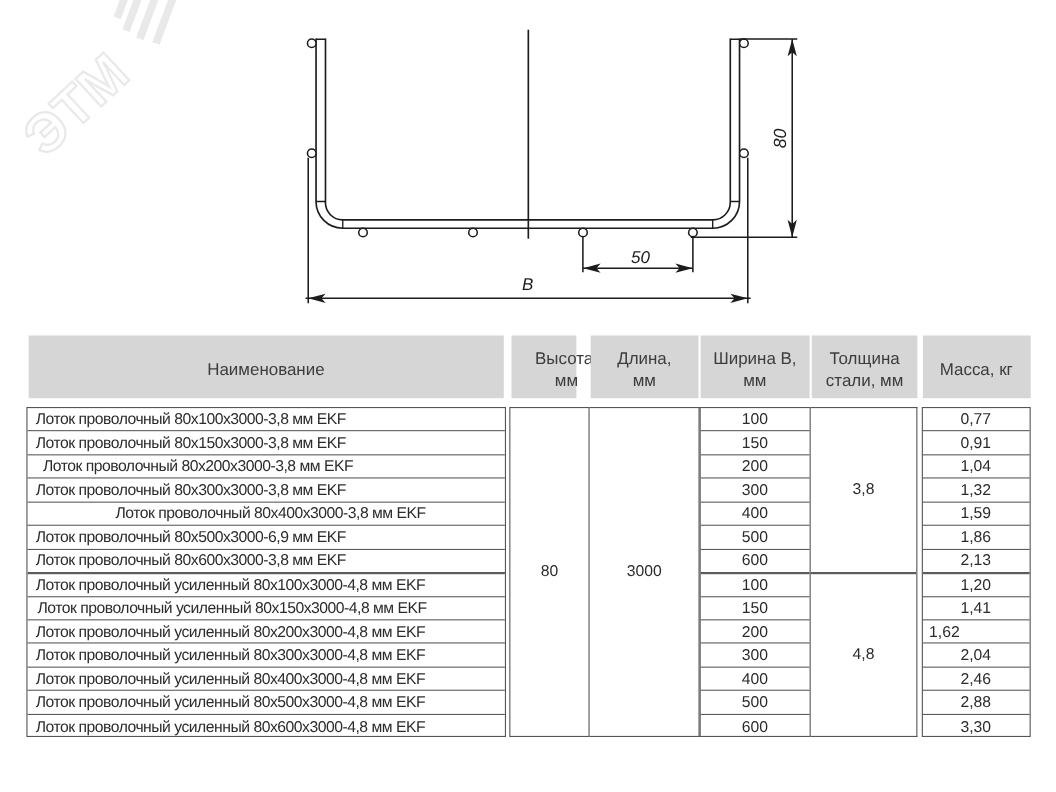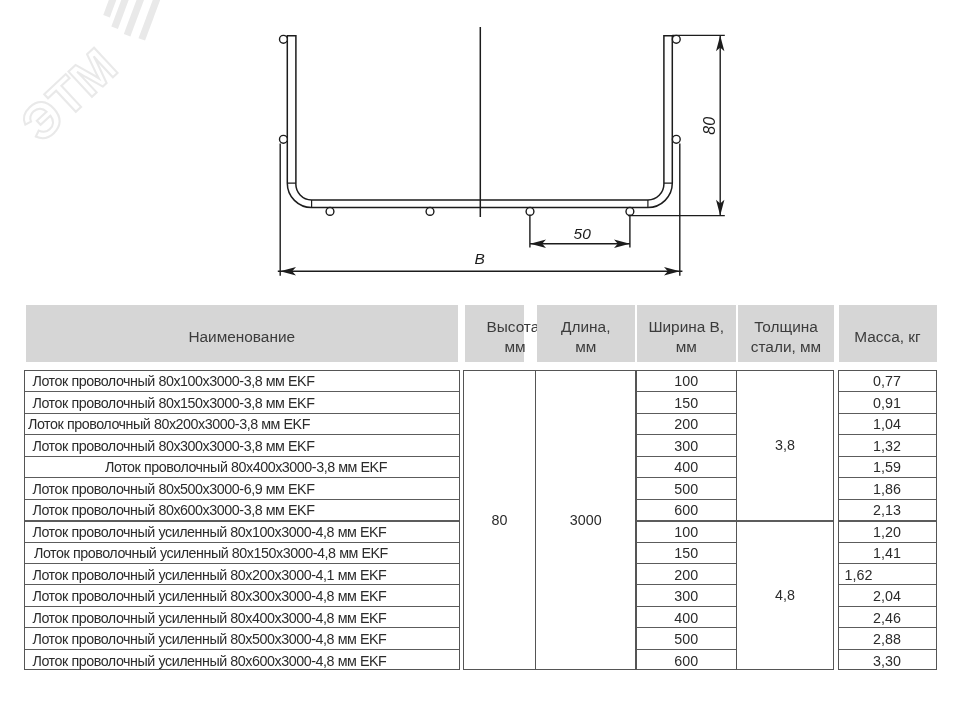--- a/index.html
+++ b/index.html
@@ -147,21 +147,21 @@
 <div style="position:absolute;left:736.5px;top:520.0px;width:96px;height:2px;background:#5c5c5c;"></div>
 
 <div class="dt" style="left:24px;top:371.4px;width:435.5px;height:21.47px;line-height:21.47px;text-align:left;padding-left:8.5px;white-space:nowrap;"><span style="letter-spacing:-0.45px;">Лоток проволочный 80х100х3000-3,8 мм EKF</span></div>
 <div class="dt" style="left:635.5px;top:371.4px;width:101.5px;height:21.47px;line-height:21.47px;text-align:center;white-space:nowrap;">100</div>
 <div class="dt" style="left:837.5px;top:371.4px;width:99px;height:21.47px;line-height:21.47px;text-align:center;white-space:nowrap;">0,77</div>
 
 <div class="dt" style="left:24px;top:392.9px;width:435.5px;height:21.47px;line-height:21.47px;text-align:left;padding-left:8.5px;white-space:nowrap;"><span style="letter-spacing:-0.45px;">Лоток проволочный 80х150х3000-3,8 мм EKF</span></div>
 <div class="dt" style="left:635.5px;top:392.9px;width:101.5px;height:21.47px;line-height:21.47px;text-align:center;white-space:nowrap;">150</div>
 <div class="dt" style="left:837.5px;top:392.9px;width:99px;height:21.47px;line-height:21.47px;text-align:center;white-space:nowrap;">0,91</div>
 
-<div class="dt" style="left:24px;top:414.3px;width:447px;height:21.47px;line-height:21.47px;text-align:left;padding-left:4px;white-space:nowrap;"><span style="letter-spacing:-0.45px;">Лоток проволочный 80х200х3000-3,8 мм EKF</span></div>
+<div class="dt" style="left:24px;top:414.3px;width:447px;height:21.47px;line-height:21.47px;text-align:left;padding-left:15px;white-space:nowrap;"><span style="letter-spacing:-0.45px;">Лоток проволочный 80х200х3000-3,8 мм EKF</span></div>
 <div class="dt" style="left:635.5px;top:414.3px;width:101.5px;height:21.47px;line-height:21.47px;text-align:center;white-space:nowrap;">200</div>
 <div class="dt" style="left:837.5px;top:414.3px;width:99px;height:21.47px;line-height:21.47px;text-align:center;white-space:nowrap;">1,04</div>
 
 <div class="dt" style="left:24px;top:435.8px;width:435.5px;height:21.47px;line-height:21.47px;text-align:left;padding-left:8.5px;white-space:nowrap;"><span style="letter-spacing:-0.45px;">Лоток проволочный 80х300х3000-3,8 мм EKF</span></div>
 <div class="dt" style="left:635.5px;top:435.8px;width:101.5px;height:21.47px;line-height:21.47px;text-align:center;white-space:nowrap;">300</div>
 <div class="dt" style="left:837.5px;top:435.8px;width:99px;height:21.47px;line-height:21.47px;text-align:center;white-space:nowrap;">1,32</div>
 
 <div class="dt" style="left:24px;top:457.3px;width:435.5px;height:21.47px;line-height:21.47px;text-align:center;padding-left:8.5px;white-space:nowrap;"><span style="letter-spacing:-0.45px;">Лоток проволочный 80х400х3000-3,8 мм EKF</span></div>
 <div class="dt" style="left:635.5px;top:457.3px;width:101.5px;height:21.47px;line-height:21.47px;text-align:center;white-space:nowrap;">400</div>
 <div class="dt" style="left:837.5px;top:457.3px;width:99px;height:21.47px;line-height:21.47px;text-align:center;white-space:nowrap;">1,59</div>
@@ -175,21 +175,21 @@
 <div class="dt" style="left:837.5px;top:500.2px;width:99px;height:21.47px;line-height:21.47px;text-align:center;white-space:nowrap;">2,13</div>
 
 <div class="dt" style="left:24px;top:521.7px;width:435.5px;height:21.47px;line-height:21.47px;text-align:left;padding-left:8.5px;white-space:nowrap;"><span style="letter-spacing:-0.45px;">Лоток проволочный усиленный 80х100х3000-4,8 мм EKF</span></div>
 <div class="dt" style="left:635.5px;top:521.7px;width:101.5px;height:21.47px;line-height:21.47px;text-align:center;white-space:nowrap;">100</div>
 <div class="dt" style="left:837.5px;top:521.7px;width:99px;height:21.47px;line-height:21.47px;text-align:center;white-space:nowrap;">1,20</div>
 
 <div class="dt" style="left:24px;top:543.2px;width:435.5px;height:21.47px;line-height:21.47px;text-align:left;padding-left:10px;white-space:nowrap;"><span style="letter-spacing:-0.45px;">Лоток проволочный усиленный 80х150х3000-4,8 мм EKF</span></div>
 <div class="dt" style="left:635.5px;top:543.2px;width:101.5px;height:21.47px;line-height:21.47px;text-align:center;white-space:nowrap;">150</div>
 <div class="dt" style="left:837.5px;top:543.2px;width:99px;height:21.47px;line-height:21.47px;text-align:center;white-space:nowrap;">1,41</div>
 
-<div class="dt" style="left:24px;top:564.6px;width:435.5px;height:21.47px;line-height:21.47px;text-align:left;padding-left:8.5px;white-space:nowrap;"><span style="letter-spacing:-0.45px;">Лоток проволочный усиленный 80х200х3000-4,1 мм EKF</span></div>
+<div class="dt" style="left:24px;top:564.6px;width:435.5px;height:21.47px;line-height:21.47px;text-align:left;padding-left:8.5px;white-space:nowrap;"><span style="letter-spacing:-0.45px;">Лоток проволочный усиленный 80х200х3000-4,8 мм EKF</span></div>
 <div class="dt" style="left:635.5px;top:564.6px;width:101.5px;height:21.47px;line-height:21.47px;text-align:center;white-space:nowrap;">200</div>
 <div class="dt" style="left:809px;top:564.6px;width:99px;height:21.47px;line-height:21.47px;text-align:center;white-space:nowrap;">1,62</div>
 
 <div class="dt" style="left:24px;top:586.1px;width:435.5px;height:21.47px;line-height:21.47px;text-align:left;padding-left:8.5px;white-space:nowrap;"><span style="letter-spacing:-0.45px;">Лоток проволочный усиленный 80х300х3000-4,8 мм EKF</span></div>
 <div class="dt" style="left:635.5px;top:586.1px;width:101.5px;height:21.47px;line-height:21.47px;text-align:center;white-space:nowrap;">300</div>
 <div class="dt" style="left:837.5px;top:586.1px;width:99px;height:21.47px;line-height:21.47px;text-align:center;white-space:nowrap;">2,04</div>
 
 <div class="dt" style="left:24px;top:607.6px;width:435.5px;height:21.47px;line-height:21.47px;text-align:left;padding-left:8.5px;white-space:nowrap;"><span style="letter-spacing:-0.45px;">Лоток проволочный усиленный 80х400х3000-4,8 мм EKF</span></div>
 <div class="dt" style="left:635.5px;top:607.6px;width:101.5px;height:21.47px;line-height:21.47px;text-align:center;white-space:nowrap;">400</div>
 <div class="dt" style="left:837.5px;top:607.6px;width:99px;height:21.47px;line-height:21.47px;text-align:center;white-space:nowrap;">2,46</div>

